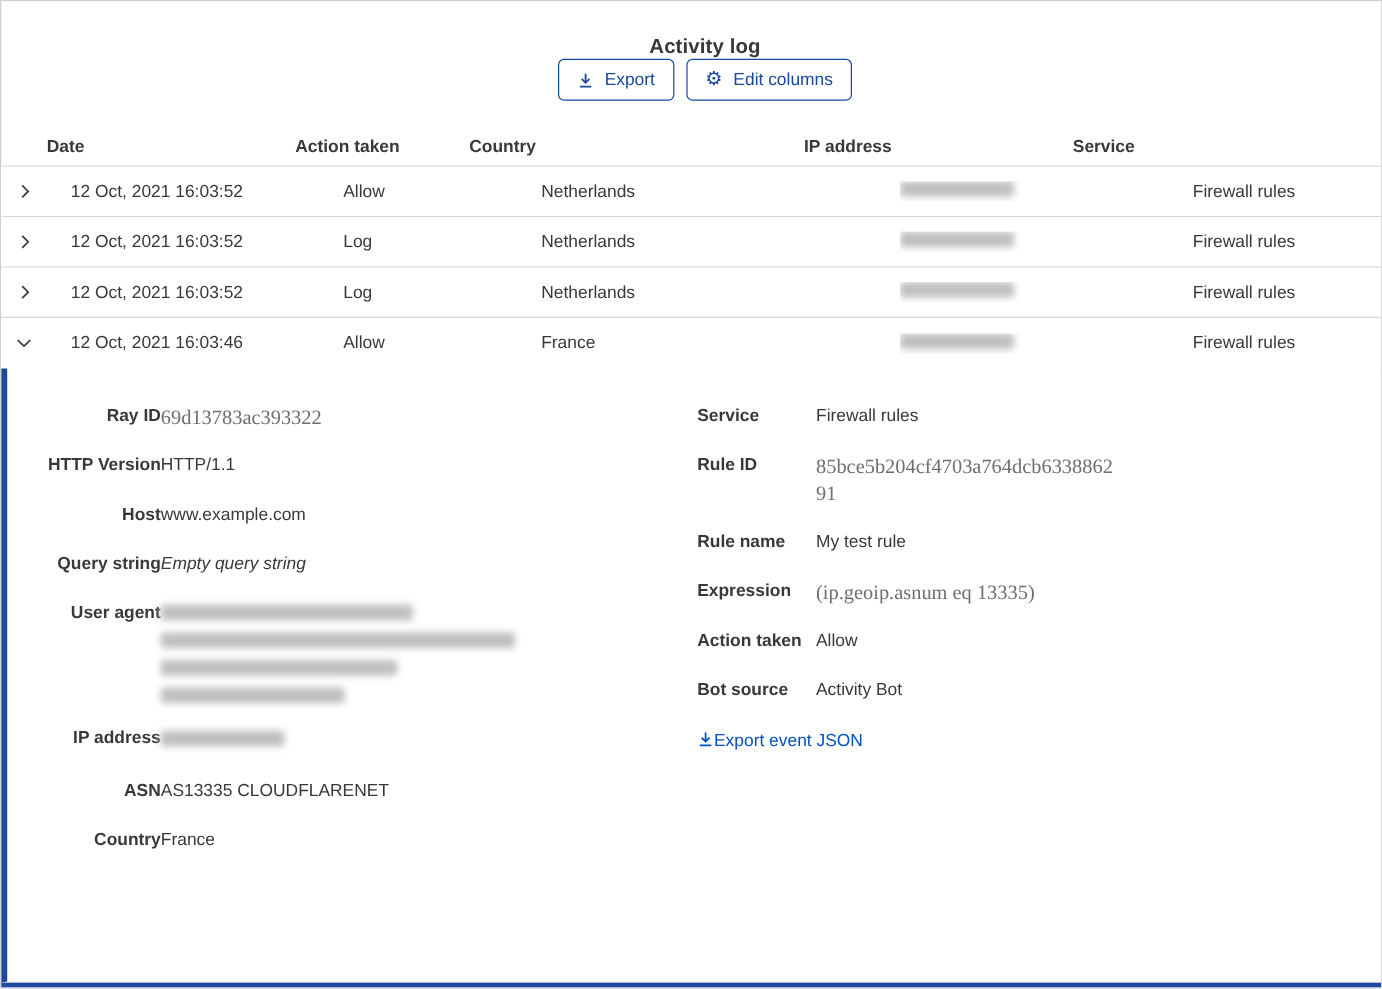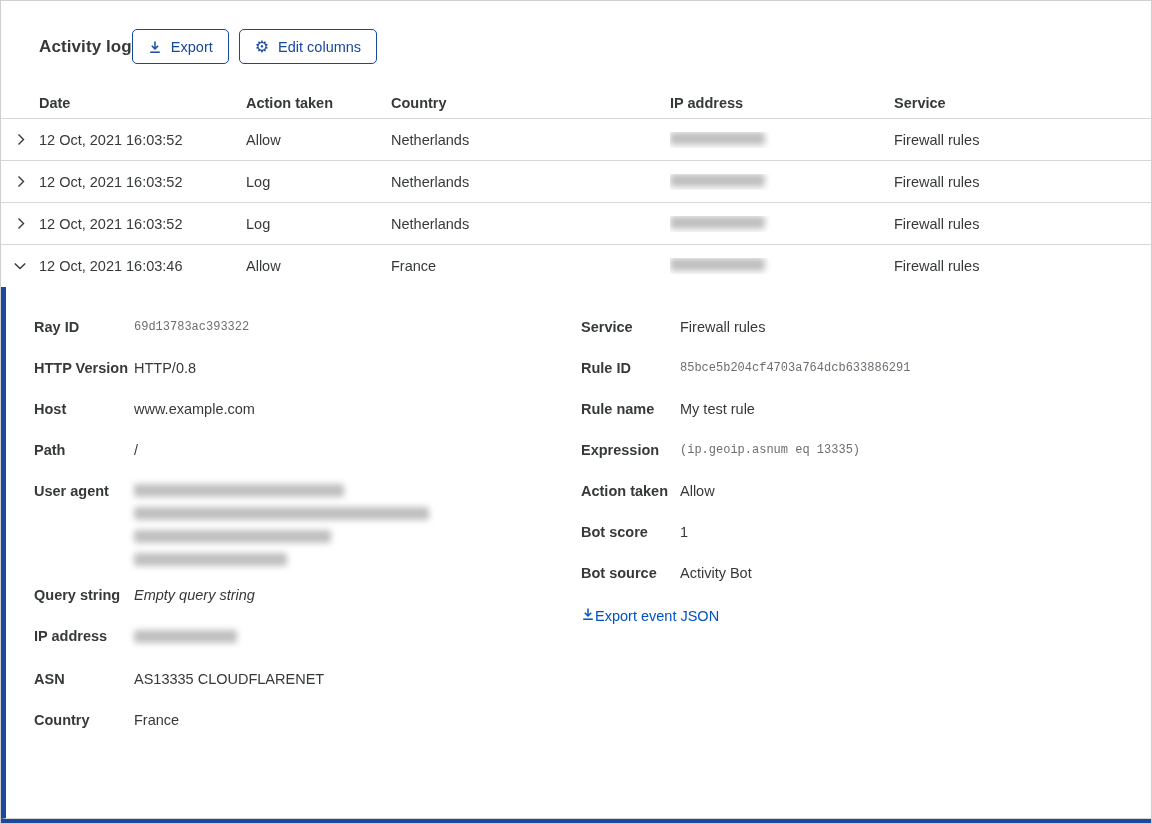--- a/index.html
+++ b/index.html
@@ -12,20 +12,21 @@
     background:#fff;
     display:flex; flex-direction:column;
     overflow:hidden;
     position:relative;
   }
 
   
   .topbar {
     display:flex; align-items:center; justify-content:flex-start;
     padding:28px 15px 24px 38px;
+    flex-direction:column;
   }
   .page-title { font-size:17px; font-weight:700; color:#36393a; letter-spacing:.1px; }
   .actions { display:flex; gap:10px; }
   .btn {
     display:inline-flex; align-items:center; gap:9px;
     height:35px; padding:0 15px;
     background:#fff;
     border:1px solid #17479e; border-radius:5px;
     color:#17479e; font-size:14.5px; font-weight:400;
     font-family:"Liberation Sans","DejaVu Sans",sans-serif;
@@ -35,21 +36,21 @@
   .gear-glyph { font-size:16px; line-height:1; }
 
   
   .grid {
     display:grid;
     grid-template-columns:38px 207px 145px 279px 224px 1fr;
     align-items:center;
   }
   .thead { height:31px; border-bottom:1px solid #d5d7d8; }
   .thead .cell { font-size:14.5px; font-weight:700; color:#36393a; }
-  .trow { height:42px; border-bottom:1px solid #d5d7d8; cursor:pointer; background:#fff; }
+  .trow { height:42px; border-bottom:1px solid #d5d7d8; cursor:pointer; background:#fff;gap:20px; }
   .trow.expanded { border-bottom:none; }
   .cell { font-size:14.5px; color:#36393a; white-space:nowrap; overflow:hidden; }
   .chev-cell { display:flex; justify-content:center; align-items:center; }
   .chev-cell svg { display:block; }
 
   .redact {
     display:inline-block; height:13px; border-radius:2px;
     background:#bfbfbf; filter:blur(3px);
   }
   .redact.ip { width:95px; }
@@ -61,26 +62,26 @@
     border-bottom:1px solid #d5d7d8;
     display:flex;
     padding:29px 30px 16px 28px;
     background:#fff;
     overflow:hidden;
   }
   .dcol-left  { width:547px; flex:none; }
   .dcol-right { flex:1; }
   .drow { display:flex; align-items:flex-start; margin-bottom:18px; line-height:23px; }
   .dlabel { font-weight:700; font-size:14.5px; color:#36393a; flex:none; }
-  .dcol-left  .dlabel { width:100px; }
+  .dcol-left  .dlabel { width:100px;text-align:right; }
   .dcol-right .dlabel { width:99px; }
   .dvalue { font-size:14.5px; color:#36393a; }
   .dvalue.mono {
-    font-family:Liberation Mono, monospace;
-    font-size:12px; color:#6b6f73; letter-spacing:0;
+    font-family:Liberation Serif, serif;
+    font-size:17px; color:#6b6f73; letter-spacing:0;
     max-width:248px; word-break:break-all;
   }
   .dvalue.italic { font-style:italic; }
   .ua-lines { display:flex; flex-direction:column; gap:10px; padding-top:4px; }
 
   .json-link {
     display:inline-flex; align-items:center; 
     color:#0051c3; font-size:14.5px; text-decoration:none;
     margin-top:4px; cursor:pointer;
   }
@@ -175,44 +176,40 @@
 
   <div class="detail">
 
     <div class="dcol-left">
       <div class="drow">
         <div class="dlabel">Ray ID</div>
         <div class="dvalue mono">69d13783ac393322</div>
       </div>
       <div class="drow">
         <div class="dlabel">HTTP Version</div>
-        <div class="dvalue">HTTP/0.8</div>
+        <div class="dvalue">HTTP/1.1</div>
       </div>
       <div class="drow">
         <div class="dlabel">Host</div>
         <div class="dvalue">www.example.com</div>
       </div>
       <div class="drow">
-        <div class="dlabel">Path</div>
-        <div class="dvalue">/</div>
+        <div class="dlabel">Query string</div>
+        <div class="dvalue italic">Empty query string</div>
       </div>
       <div class="drow">
         <div class="dlabel">User agent</div>
         <div class="dvalue ua-lines">
           <span class="redact" style="width:210px;"></span>
           <span class="redact" style="width:295px;"></span>
           <span class="redact" style="width:197px;"></span>
           <span class="redact" style="width:153px;"></span>
         </div>
       </div>
       <div class="drow">
-        <div class="dlabel">Query string</div>
-        <div class="dvalue italic">Empty query string</div>
-      </div>
-      <div class="drow">
         <div class="dlabel">IP address</div>
         <div class="dvalue"><span class="redact" style="width:103px;margin-top:5px;"></span></div>
       </div>
       <div class="drow">
         <div class="dlabel">ASN</div>
         <div class="dvalue">AS13335 CLOUDFLARENET</div>
       </div>
       <div class="drow">
         <div class="dlabel">Country</div>
         <div class="dvalue">France</div>
@@ -232,24 +229,20 @@
         <div class="dlabel">Rule name</div>
         <div class="dvalue">My test rule</div>
       </div>
       <div class="drow">
         <div class="dlabel">Expression</div>
         <div class="dvalue mono">(ip.geoip.asnum eq 13335)</div>
       </div>
       <div class="drow">
         <div class="dlabel">Action taken</div>
         <div class="dvalue">Allow</div>
-      </div>
-      <div class="drow">
-        <div class="dlabel">Bot score</div>
-        <div class="dvalue">1</div>
       </div>
       <div class="drow">
         <div class="dlabel">Bot source</div>
         <div class="dvalue">Activity Bot</div>
       </div>
       <a class="json-link">
         <span>
           <svg width="14" height="14" viewBox="0 0 14 14" fill="none" stroke="#0051c3" stroke-width="1.5">
             <path d="M7 1.5 V8.5"></path>
               <path d="M3.8 5.8 L7 9 L10.2 5.8"></path>

